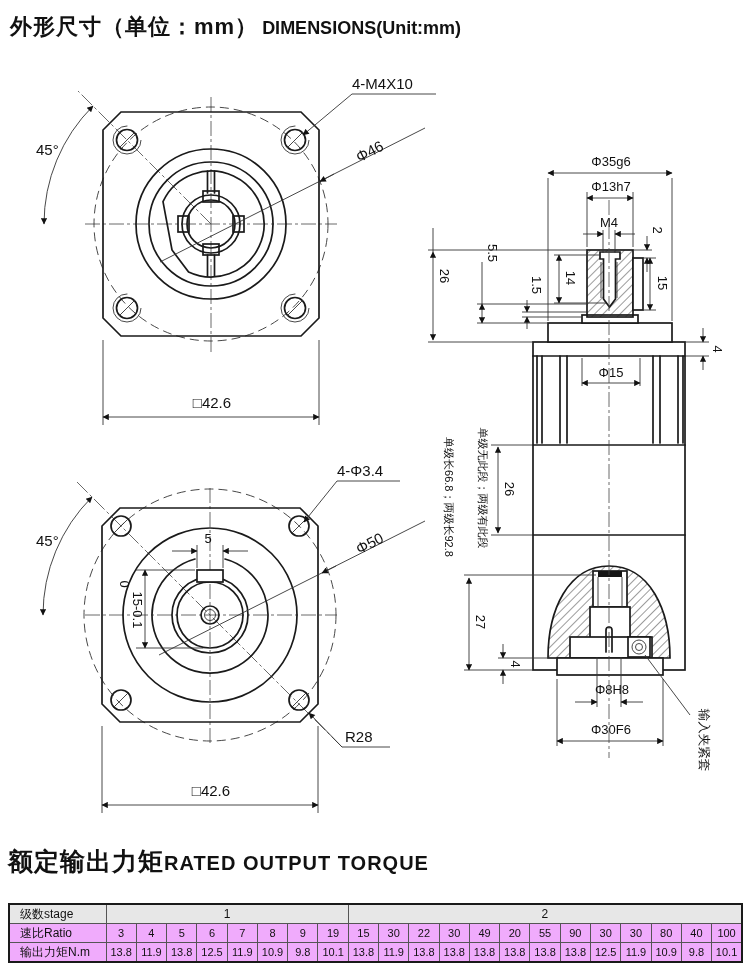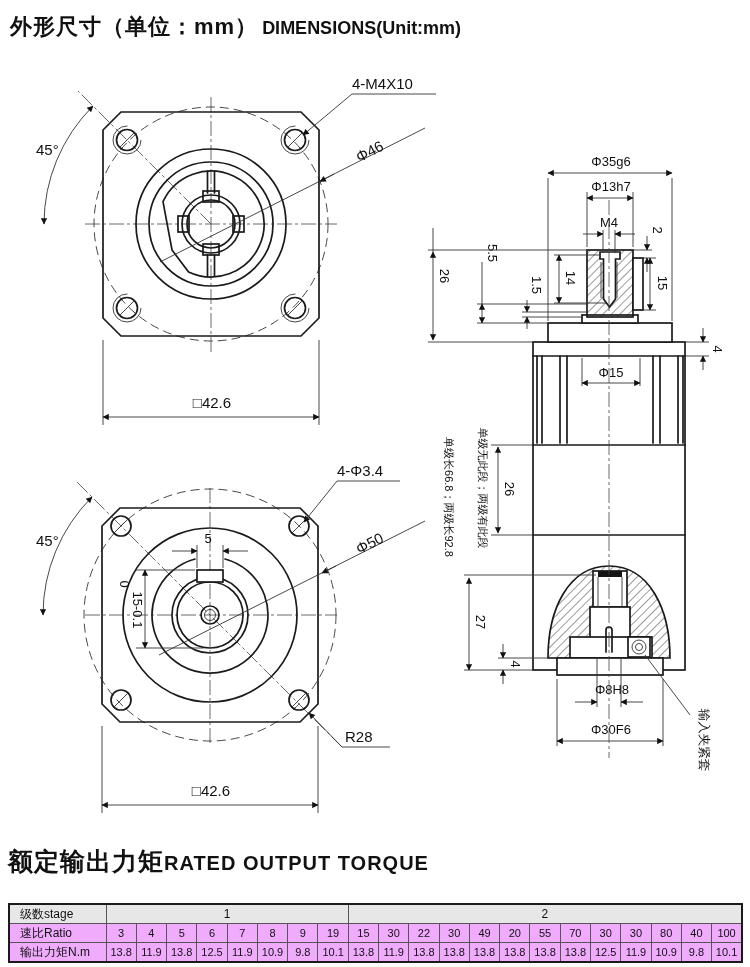--- a/index.html
+++ b/index.html
@@ -299,21 +299,21 @@
           <td>8</td>
           <td>9</td>
           <td>19</td>
           <td>15</td>
           <td>30</td>
           <td>22</td>
           <td>30</td>
           <td>49</td>
           <td>20</td>
           <td>55</td>
-          <td>70</td>
+          <td>90</td>
           <td>30</td>
           <td>30</td>
           <td>80</td>
           <td>40</td>
           <td>100</td>
         </tr>
         <tr>
           <th class="rowlab">输出力矩N.m</th>
           <td>13.8</td>
           <td>11.9</td>

